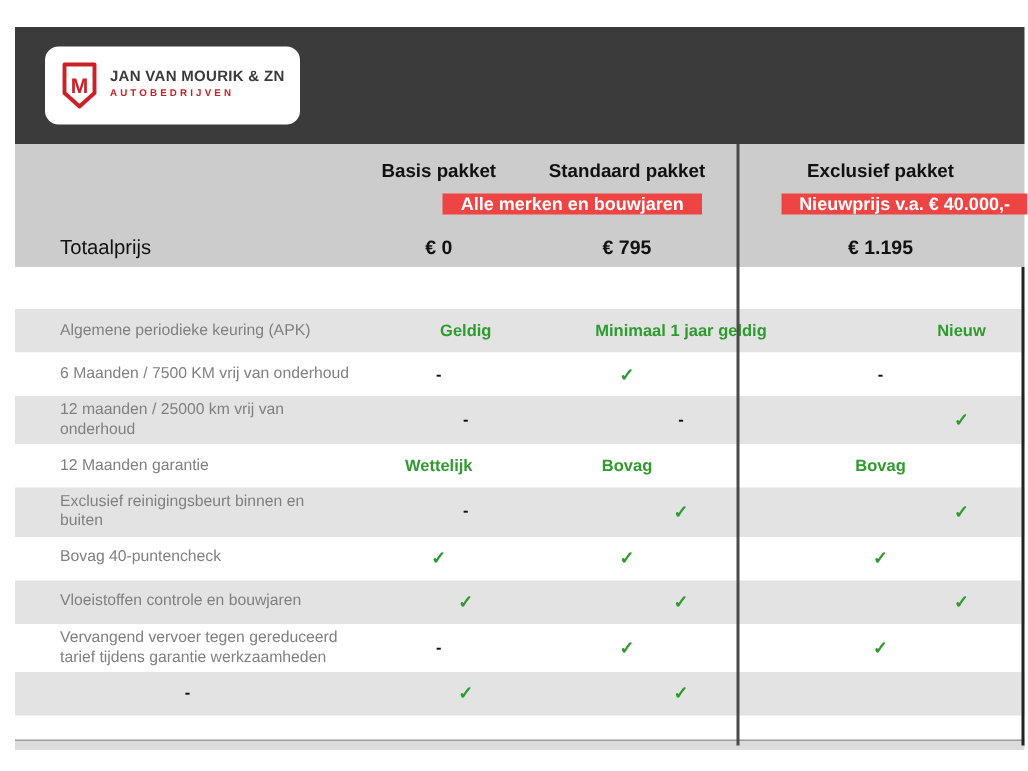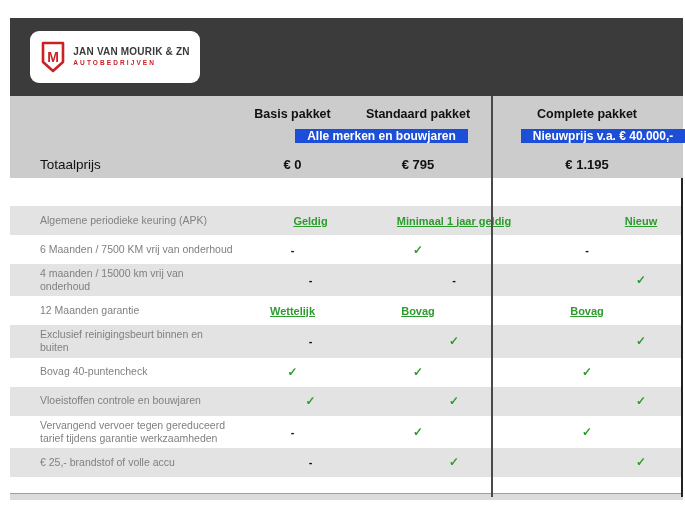--- a/index.html
+++ b/index.html
@@ -17,35 +17,35 @@
   .brand-sub{font-size:6.5px;font-weight:bold;color:#cc2027;letter-spacing:2.1px;margin-top:2px;white-space:nowrap;}
   .title{flex:1;text-align:center;color:#fff;font-size:31px;font-weight:bold;letter-spacing:-.3px;padding-right:8px;}
 
   
   .band{background:#cccccc;height:82px;padding-top:8px;box-sizing:border-box;}
   .grid{display:grid;grid-template-columns:230px 105px 146px 192px;}
   .head-row{height:20px;align-items:center;}
   .col-head{text-align:center;font-size:12.5px;font-weight:bold;color:#111;}
   .badge-row{height:20px;margin-top:2px;align-items:center;}
   .badge-cell{display:flex;justify-content:center;align-items:center;}
-  .badge{background:#1d4ed8;color:#fff;font-size:12px;font-weight:bold;
+  .badge{background:#ef4444;color:#fff;font-size:12px;font-weight:bold;
          padding:0 12px;white-space:nowrap;margin-left:32px;}
   .totals-row{height:28px;margin-top:4px;align-items:center;}
   .totals-label{padding-left:30px;font-size:13.5px;font-weight:normal;color:#111;}
   .totals-value{text-align:center;font-size:13px;font-weight:bold;color:#111;}
 
   
   .rows{margin-top:28px;}
   .feature-row{min-height:29px;align-items:center;}
   .feature-row.striped{background:#e3e3e3;gap:18px;}
   .feature-row.plain{background:#ffffff;}
   .row-label{padding-left:30px;padding-right:6px;font-size:10.5px;color:#808080;line-height:1.25;
              padding-top:3px;padding-bottom:3px;}
   .row-value{text-align:center;font-size:11px;}
-  .row-value.word{color:#2d9b2d;font-weight:bold;text-decoration:underline;}
+  .row-value.word{color:#2d9b2d;font-weight:bold;}
   .row-value.check{color:#2d9b2d;font-weight:bold;font-size:12px;}
   .row-value.dash{color:#111;font-weight:bold;}
 
   
   .divider-v{position:absolute;left:491px;top:96px;width:1.5px;height:401px;background:#4a4a4a;z-index:2;}
   .edge-r{position:absolute;left:681px;top:178px;width:2px;height:319px;background:#222;z-index:2;}
   .footer-strip{position:absolute;left:10px;top:493px;width:673px;height:6px;
                 background:#dcdcdc;border-top:1px solid #9e9e9e;}
 </style>
 </head>
@@ -65,21 +65,21 @@
           <div class="brand-sub">AUTOBEDRIJVEN</div>
         </div>
       </div>
     </div>
 
     <div class="band">
       <div class="grid head-row">
         <div></div>
         <div class="col-head">Basis pakket</div>
         <div class="col-head">Standaard pakket</div>
-        <div class="col-head">Complete pakket</div>
+        <div class="col-head">Exclusief pakket</div>
       </div>
       <div class="grid badge-row">
         <div></div>
         <div class="badge-cell" style="grid-column:2/4">
           <div class="badge">Alle merken en bouwjaren</div>
         </div>
         <div class="badge-cell">
           <div class="badge">Nieuwprijs v.a. € 40.000,-</div>
         </div>
       </div>
@@ -98,21 +98,21 @@
     <div class="row-value word">Minimaal 1 jaar geldig</div>
     <div class="row-value word">Nieuw</div>
   </div>
         <div class="grid feature-row plain">
     <div class="row-label">6 Maanden / 7500 KM vrij van onderhoud</div>
     <div class="row-value dash">-</div>
     <div class="row-value check">✓</div>
     <div class="row-value dash">-</div>
   </div>
         <div class="grid feature-row striped">
-    <div class="row-label">4 maanden / 15000 km vrij van onderhoud</div>
+    <div class="row-label">12 maanden / 25000 km vrij van onderhoud</div>
     <div class="row-value dash">-</div>
     <div class="row-value dash">-</div>
     <div class="row-value check">✓</div>
   </div>
         <div class="grid feature-row plain">
     <div class="row-label">12 Maanden  garantie</div>
     <div class="row-value word">Wettelijk</div>
     <div class="row-value word">Bovag</div>
     <div class="row-value word">Bovag</div>
   </div>
@@ -134,21 +134,20 @@
     <div class="row-value check">✓</div>
     <div class="row-value check">✓</div>
   </div>
         <div class="grid feature-row plain">
     <div class="row-label">Vervangend vervoer tegen gereduceerd tarief tijdens garantie werkzaamheden</div>
     <div class="row-value dash">-</div>
     <div class="row-value check">✓</div>
     <div class="row-value check">✓</div>
   </div>
         <div class="grid feature-row striped">
-    <div class="row-label">€ 25,- brandstof of  volle accu</div>
     <div class="row-value dash">-</div>
     <div class="row-value check">✓</div>
     <div class="row-value check">✓</div>
   </div>
       </div>
   </div>
 
   <div class="divider-v"></div>
   <div class="edge-r"></div>
   <div class="footer-strip"></div>

